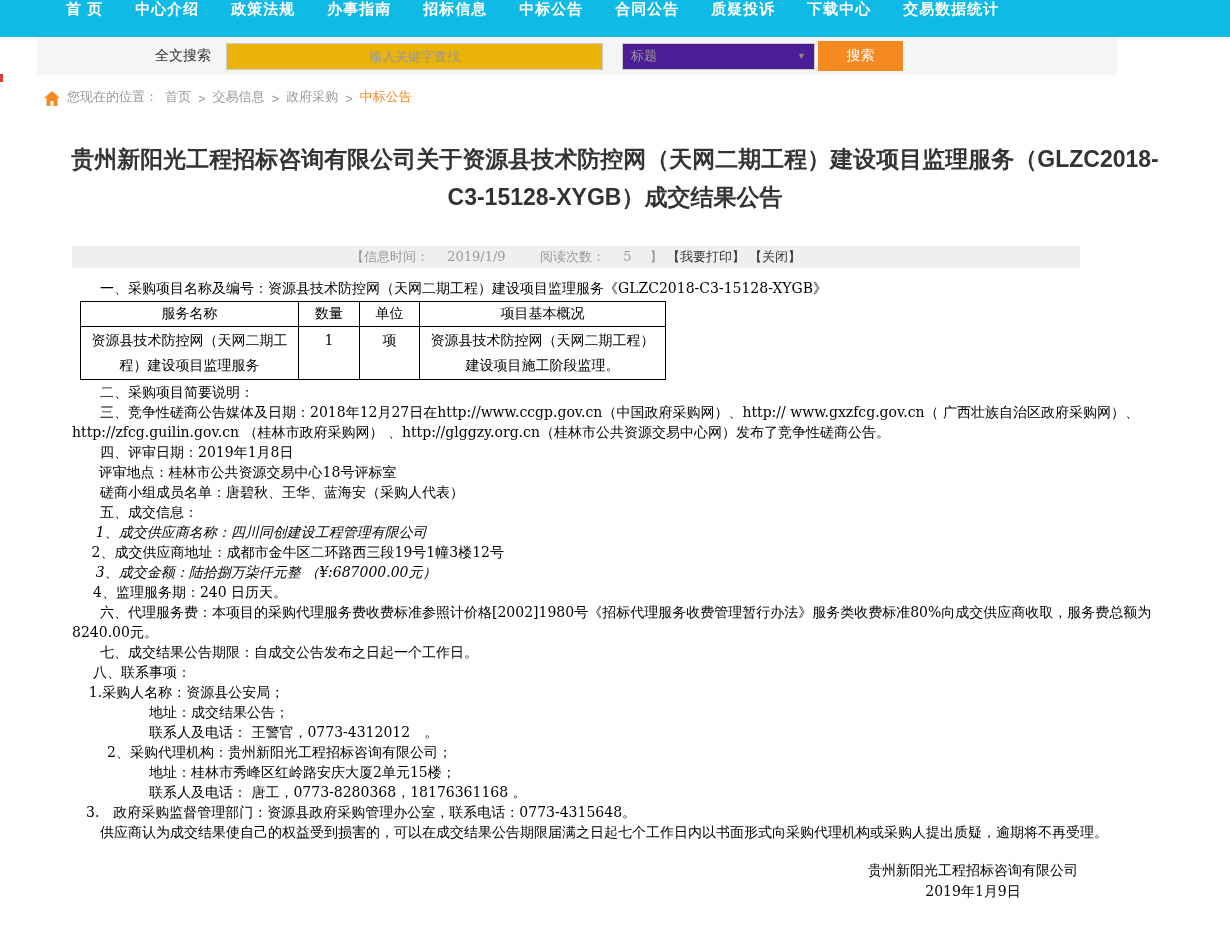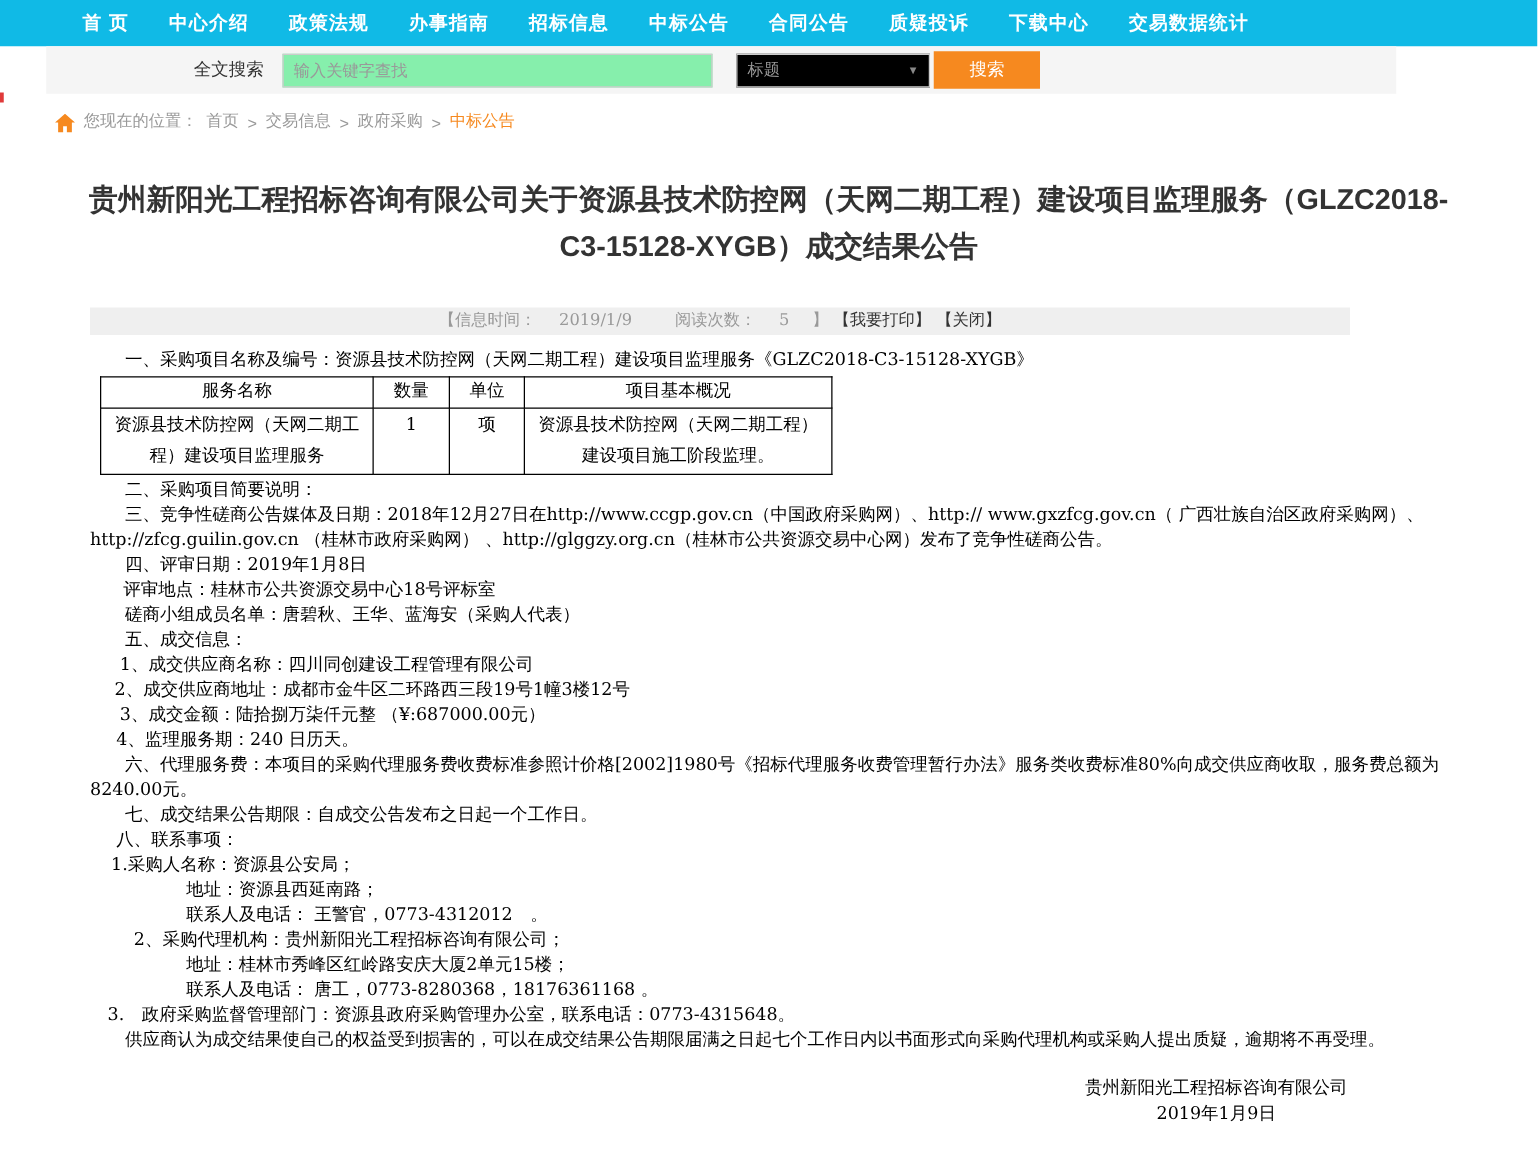--- a/index.html
+++ b/index.html
@@ -3,45 +3,46 @@
 <meta charset="utf-8">
 <style>
   * { box-sizing: border-box; }
   html,body { margin:0; padding:0; }
   body {
     width:1230px; height:939px; overflow:hidden; background:#fff;
     font-family:"DejaVu Serif", serif; position:relative;
   }
   
   .topnav {
-    height:37px; background:#10bae6; display:flex; align-items:center;
+    height:37px; background:#10bae6; display:flex; 
     padding-left:66px; column-gap:43px;
     font-family:"Liberation Sans","DejaVu Sans",sans-serif;
     gap:32px;
   }
   .topnav a {
     color:#fff; font-size:15px; font-weight:bold; text-decoration:none;
     letter-spacing:1px; white-space:nowrap; cursor:pointer;
   }
   
   .searchbar {
     margin-left:37px; width:1080px; height:38px; background:#f5f5f5;
     display:flex; align-items:center;
     font-family:"Liberation Sans","DejaVu Sans",sans-serif;
   }
   .searchbar .lbl { margin-left:118px; font-size:14px; color:#333; }
   .searchbar input {
-    margin-left:15px; width:344px; height:27px; border:1px solid #ccc;
-    padding:0 8px; font-size:13px; color:#555; background:#86efac; outline:none;
-    font-family:"Liberation Sans","DejaVu Sans",sans-serif;
+    margin-left:15px; width:377px; height:27px; border:1px solid #ccc;
+    padding:0 8px; font-size:13px; color:#555; background:#eab308; outline:none;
+    font-family:"Liberation Sans","DejaVu Sans",sans-serif;
+    text-align:center;
   }
   .searchbar input::placeholder { color:#999; }
   .selectbox {
-    margin-left:19px; width:155px; height:27px; border:1px solid #ccc;
-    background:#000000; display:flex; align-items:center; justify-content:space-between;
+    margin-left:19px; width:193px; height:27px; border:1px solid #ccc;
+    background:#4c1d95; display:flex; align-items:center; justify-content:space-between;
     padding:0 8px; font-size:13px; color:#999; cursor:pointer;text-align:right;
   }
   .selectbox .caret { font-size:9px; color:#888; }
   .search-btn {
     margin-left:3px; width:85px; height:30px; background:#f6891f; color:#fff;
     border:none; font-size:14px; cursor:pointer; font-family:inherit;
   }
   
   .red-tick { position:absolute; left:0; top:74px; width:3px; height:8px; background:#e03a3a; }
   
@@ -68,21 +69,21 @@
   .meta-bar .gap { display:inline-block; width:26px; }
   .meta-bar .sgap { display:inline-block; width:10px; }
   
   .article {
     margin:10px 72px 0 72px; width:1086px; font-size:14px; line-height:20px; color:#000;
   }
   .article p { margin:0; }
   .u { text-decoration:underline; }
   .ti20 { text-indent:2em; }
   .ti19 { text-indent:1.9em; }
-  .ti17 { text-indent:1.7em; }
+  .ti17 { text-indent:1.7em;font-style:italic; }
   .ti15 { text-indent:1.5em; }
   .ti14 { text-indent:1.4em; }
   .ti12 { text-indent:1.2em; }
   .ti25 { text-indent:2.5em; }
   .ti10 { text-indent:1em; }
   .ti55 { text-indent:5.5em; }
   
   table.svc {
     border-collapse:collapse; margin:3px 0 2px 8px;
   }
@@ -184,21 +185,21 @@
   <p class="ti20">磋商小组成员名单：唐碧秋、王华、蓝海安（采购人代表）</p>
   <p class="ti20">五、成交信息：</p>
   <p class="ti17">1、成交供应商名称：四川同创建设工程管理有限公司</p>
   <p class="ti14">2、成交供应商地址：成都市金牛区二环路西三段19号1幢3楼12号</p>
   <p class="ti17">3、成交金额：陆拾捌万柒仟元整 （¥:687000.00元）</p>
   <p class="ti15">4、监理服务期：240 日历天。</p>
   <p class="ti20">六、代理服务费：本项目的采购代理服务费收费标准参照计价格[2002]1980号《招标代理服务收费管理暂行办法》服务类收费标准80%向成交供应商收取，服务费总额为8240.00元。</p>
   <p class="ti20">七、成交结果公告期限：自成交公告发布之日起一个工作日。</p>
   <p class="ti15">八、联系事项：</p>
   <p class="ti12">1.采购人名称：资源县公安局；</p>
-  <p class="ti55">地址：资源县西延南路；</p>
+  <p class="ti55">地址：成交结果公告；</p>
   <p class="ti55">联系人及电话： 王警官，0773-4312012　。</p>
   <p class="ti25">2、采购代理机构：贵州新阳光工程招标咨询有限公司；</p>
   <p class="ti55">地址：桂林市秀峰区红岭路安庆大厦2单元15楼；</p>
   <p class="ti55">联系人及电话： 唐工，0773-8280368，18176361168 。</p>
   <p class="ti10">3.　政府采购监督管理部门：资源县政府采购管理办公室，联系电话：0773-4315648。</p>
   <p class="ti20">供应商认为成交结果使自己的权益受到损害的，可以在成交结果公告期限届满之日起七个工作日内以书面形式向采购代理机构或采购人提出质疑，逾期将不再受理。</p>
 
   <div class="signature">
     <div>贵州新阳光工程招标咨询有限公司</div>
     <div>2019年1月9日</div>

